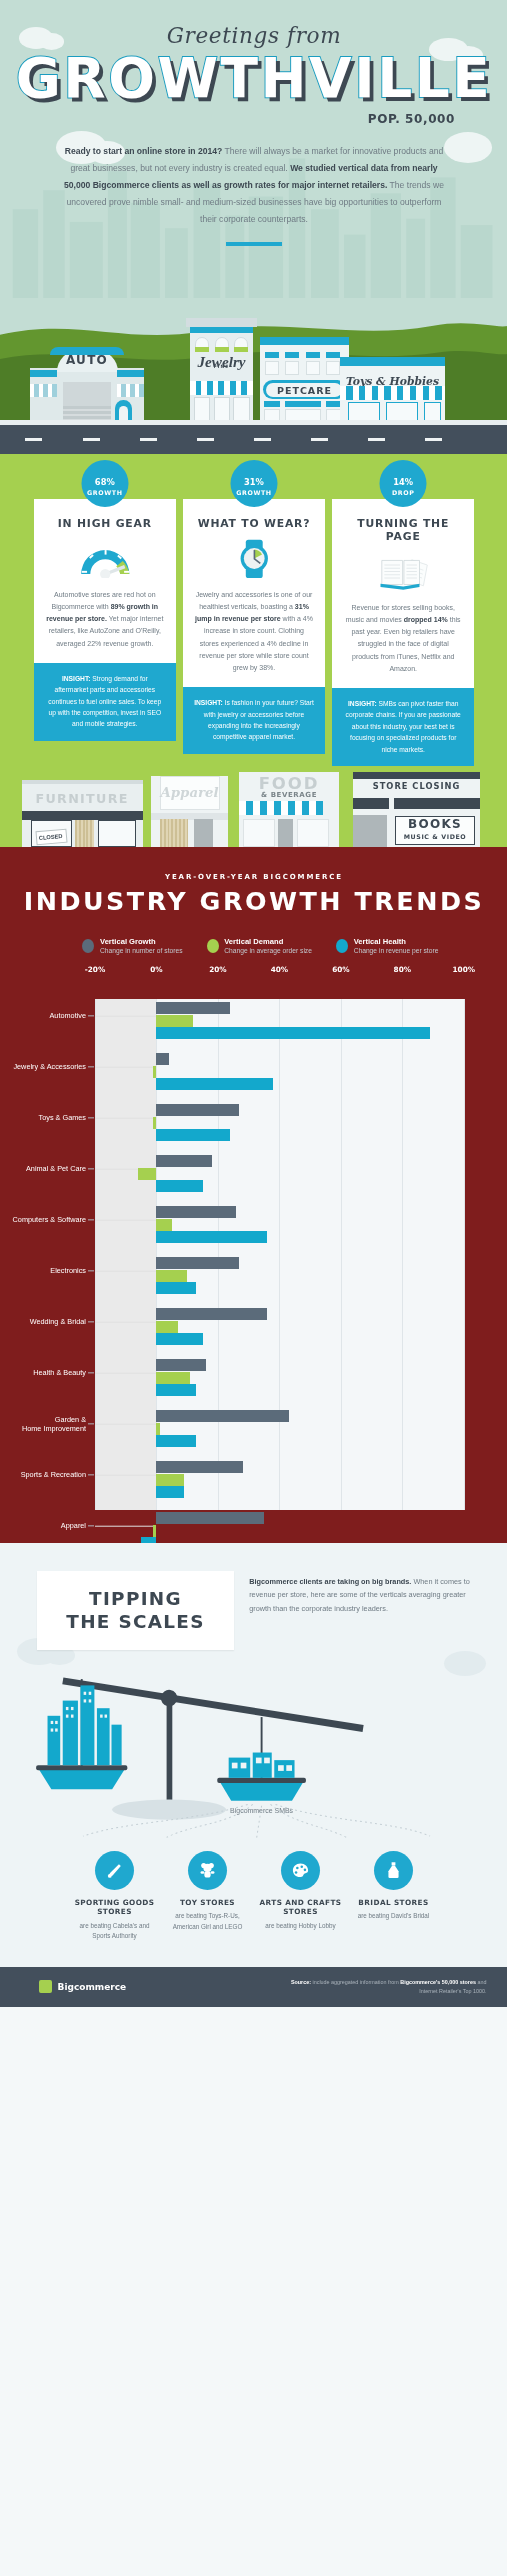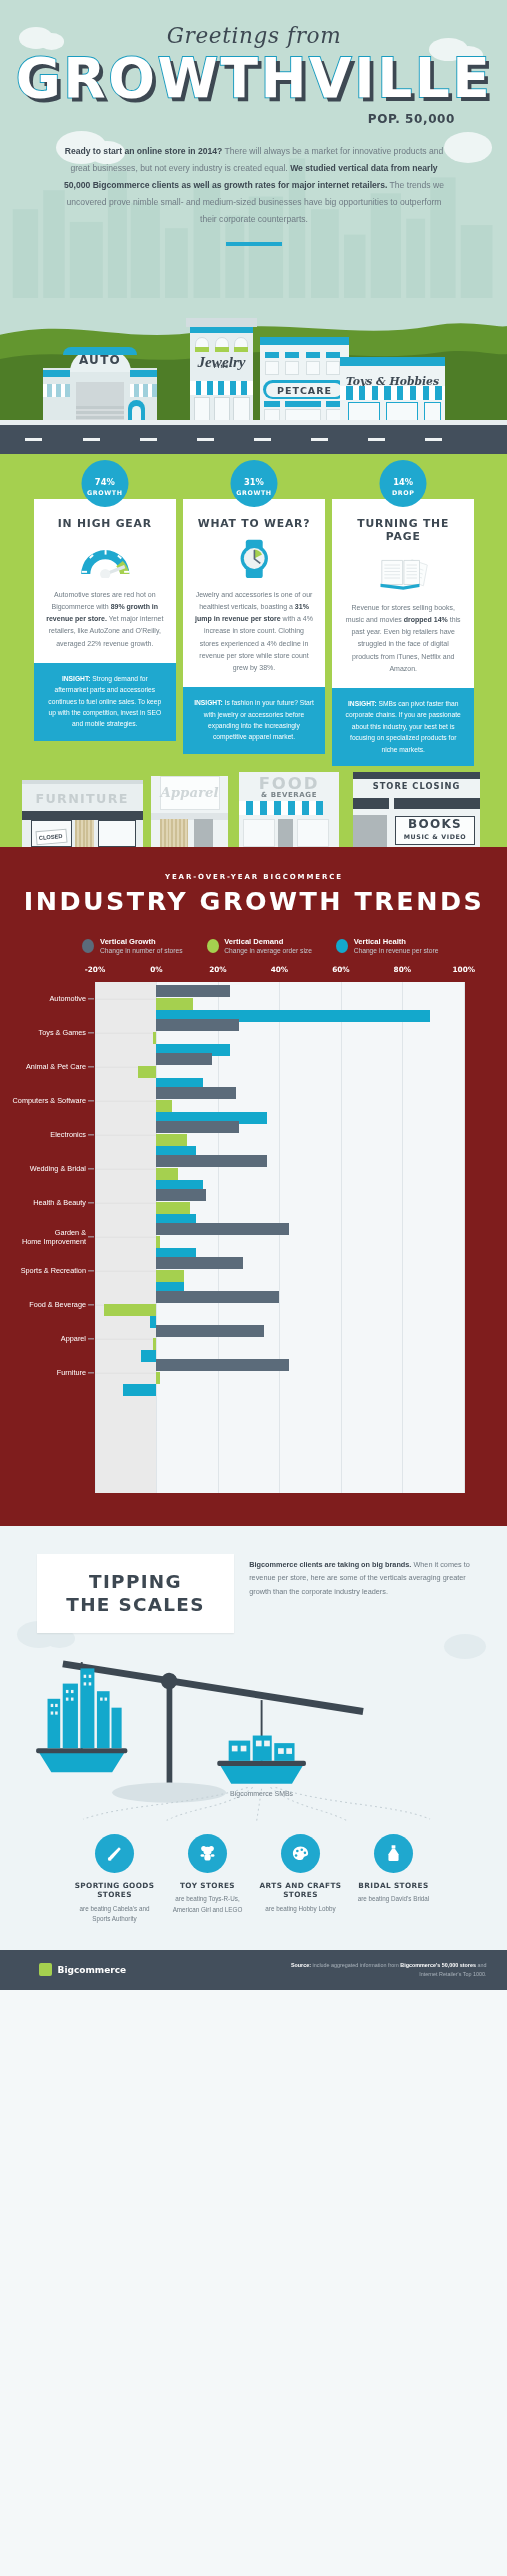--- a/index.html
+++ b/index.html
@@ -153,21 +153,21 @@
     position: absolute; top: 0; transform: translateX(-50%);
     color: #ffffff; font-size: 7.3px; font-weight: bold;
     font-family: "DejaVu Sans", sans-serif;
   }
   .grid-area {
     position: relative; margin-left: 95px; margin-right: 15.2px;
     background: #f4f7f9;
   }
   .neg-zone { position: absolute; top: 0; bottom: 0; left: 0; background: #eaeaea; }
   .vline { position: absolute; top: 0; bottom: 0; width: 0.6px; background: #dfe5e9; }
-  .cat-group { position: relative; }
+  .cat-group { position: relative; margin-top: 17px; }
   .cat-label {
     position: absolute; right: calc(100% + 9px); top: 50%;
     transform: translateY(-50%);
     color: #ffffff; font-size: 7.3px; text-align: right; width: 89px;
     line-height: 1.25;
   }
   .cat-tick {
     position: absolute; right: calc(100% + 1.3px); top: 50%;
     width: 5.7px; height: 1.3px; background: #aeb6bd; transform: translateY(-50%);
   }
@@ -266,21 +266,21 @@
   </section>
 
   <section class="street">
     <svg class="hills" viewBox="0 0 800 200" preserveAspectRatio="none">
       <path d="M0,58 C120,30 200,74 320,52 C440,30 560,66 680,44 C740,33 780,48 800,44 L800,200 L0,200 Z" fill="#63962f"></path>
       <path d="M0,96 C110,74 210,110 330,92 C460,72 570,104 690,86 C745,78 780,92 800,88 L800,200 L0,200 Z" fill="#4e7d27"></path>
     </svg>
 
     <div class="shops">
 
-      <div class="shop" style="left:43px;width:114px;height:76px;">
+      <div class="shop" style="left:30px;width:114px;height:76px;">
         <div style="position:absolute;bottom:0;left:0;width:114px;height:57px;background:#dfe9ea;"></div>
         <div style="position:absolute;bottom:53px;left:27px;width:61px;height:21.6px;background:#e9f1f2;border-radius:30.5px 30.5px 0 0;"></div>
         <div style="position:absolute;bottom:70px;left:20.3px;width:74px;height:7.6px;background:#1fa8cf;border-radius:25.4px 25.4px 0 0;"></div>
         <div style="position:absolute;bottom:48px;left:0;width:27px;height:7px;background:#1fa8cf;"></div>
         <div style="position:absolute;bottom:48px;right:0;width:27px;height:7px;background:#1fa8cf;"></div>
         <div style="position:absolute;bottom:28px;left:0;width:27px;height:12.7px;background:repeating-linear-gradient(90deg,#fff 0 4.4px,#9fd0dc 4.4px 9px);"></div>
         <div style="position:absolute;bottom:28px;right:0;width:27px;height:12.7px;background:repeating-linear-gradient(90deg,#fff 0 4.4px,#9fd0dc 4.4px 9px);"></div>
         <div style="position:absolute;bottom:19px;left:33px;width:48px;height:24px;background:#cfd7d9;"></div>
         <div style="position:absolute;bottom:0;left:33px;width:48px;height:19px;background:repeating-linear-gradient(180deg,#c2cbcd 0 2.5px,#d6dcde 2.5px 5.1px);"></div>
         <div style="position:absolute;bottom:0;left:85px;width:16.5px;height:25.4px;background:#1fa8cf;border-radius:8.3px 8.3px 0 0;"></div>
@@ -350,21 +350,21 @@
     <div class="dash" style="left:311px;"></div>
     <div class="dash" style="left:368px;"></div>
     <div class="dash" style="left:425px;"></div>
   </div>
 
   <section class="panels-wrap">
     <div class="panels">
 
       <div class="panel">
         <div class="badge">
-          <div class="num"><span>74</span><span>%</span></div>
+          <div class="num"><span>68</span><span>%</span></div>
           <div class="lbl">GROWTH</div>
         </div>
         <div class="card">
           <h3>IN HIGH GEAR</h3>
           <svg class="card-icon" viewBox="0 0 90 60">
             <path d="M8,54 A37,37 0 0,1 82,54 L68,54 A23,23 0 0,0 22,54 Z" fill="#1fa8cf"></path>
             <path d="M72,34 A37,37 0 0,1 82,54 L68,54 A23,23 0 0,0 62,42 Z" fill="#a5d04f"></path>
             <rect x="44" y="17" width="3" height="7" fill="#fff"></rect>
             <rect x="20" y="26" width="7" height="3" fill="#fff" transform="rotate(-42 23 27)"></rect>
             <rect x="64" y="26" width="7" height="3" fill="#fff" transform="rotate(42 67 27)"></rect>
@@ -531,20 +531,28 @@
           <div class="vline" style="left: 100%;"></div>
           <div class="cat-group" style="height: 34px;">
             <div class="cat-label">Automotive</div>
             <div class="cat-tick"></div>
             <div class="cat-rule" style="width: 16.6667%;"></div>
             <div class="bar growth" title="Automotive — Vertical Growth: 24%" style="left: 16.6667%; width: 20%; top: 3.2px; background: rgb(91, 107, 122);"></div>
             <div class="bar demand" title="Automotive — Vertical Demand: 12%" style="left: 16.6667%; width: 10%; top: 16px; background: rgb(165, 208, 79);"></div>
             <div class="bar health" title="Automotive — Vertical Health: 89%" style="left: 16.6667%; width: 74.1667%; top: 28.6px; background: rgb(19, 168, 204);"></div>
           </div>
           <div class="cat-group" style="height: 34px;">
+            <div class="cat-label">Jewelry &amp; Accessories</div>
+            <div class="cat-tick"></div>
+            <div class="cat-rule" style="width: 16.6667%;"></div>
+            <div class="bar growth" title="Jewelry &amp; Accessories — Vertical Growth: 4%" style="left: 16.6667%; width: 3.33333%; top: 3.2px; background: rgb(91, 107, 122);"></div>
+            <div class="bar demand" title="Jewelry &amp; Accessories — Vertical Demand: -1%" style="left: 15.8333%; width: 0.833333%; top: 16px; background: rgb(165, 208, 79);"></div>
+            <div class="bar health" title="Jewelry &amp; Accessories — Vertical Health: 38%" style="left: 16.6667%; width: 31.6667%; top: 28.6px; background: rgb(19, 168, 204);"></div>
+          </div>
+          <div class="cat-group" style="height: 34px;">
             <div class="cat-label">Toys &amp; Games</div>
             <div class="cat-tick"></div>
             <div class="cat-rule" style="width: 16.6667%;"></div>
             <div class="bar growth" title="Toys &amp; Games — Vertical Growth: 27%" style="left: 16.6667%; width: 22.5%; top: 3.2px; background: rgb(91, 107, 122);"></div>
             <div class="bar demand" title="Toys &amp; Games — Vertical Demand: -1%" style="left: 15.8333%; width: 0.833333%; top: 16px; background: rgb(165, 208, 79);"></div>
             <div class="bar health" title="Toys &amp; Games — Vertical Health: 24%" style="left: 16.6667%; width: 20%; top: 28.6px; background: rgb(19, 168, 204);"></div>
           </div>
           <div class="cat-group" style="height: 34px;">
             <div class="cat-label">Animal &amp; Pet Care</div>
             <div class="cat-tick"></div>
@@ -593,28 +601,20 @@
             <div class="bar demand" title="Garden &amp; Home Improvement — Vertical Demand: 1%" style="left: 16.6667%; width: 0.833333%; top: 16px; background: rgb(165, 208, 79);"></div>
             <div class="bar health" title="Garden &amp; Home Improvement — Vertical Health: 13%" style="left: 16.6667%; width: 10.8333%; top: 28.6px; background: rgb(19, 168, 204);"></div>
           </div>
           <div class="cat-group" style="height: 34px;">
             <div class="cat-label">Sports &amp; Recreation</div>
             <div class="cat-tick"></div>
             <div class="cat-rule" style="width: 16.6667%;"></div>
             <div class="bar growth" title="Sports &amp; Recreation — Vertical Growth: 28%" style="left: 16.6667%; width: 23.3333%; top: 3.2px; background: rgb(91, 107, 122);"></div>
             <div class="bar demand" title="Sports &amp; Recreation — Vertical Demand: 9%" style="left: 16.6667%; width: 7.5%; top: 16px; background: rgb(165, 208, 79);"></div>
             <div class="bar health" title="Sports &amp; Recreation — Vertical Health: 9%" style="left: 16.6667%; width: 7.5%; top: 28.6px; background: rgb(19, 168, 204);"></div>
-          </div>
-          <div class="cat-group" style="height: 34px;">
-            <div class="cat-label">Food &amp; Beverage</div>
-            <div class="cat-tick"></div>
-            <div class="cat-rule" style="width: 16.6667%;"></div>
-            <div class="bar growth" title="Food &amp; Beverage — Vertical Growth: 40%" style="left: 16.6667%; width: 33.3333%; top: 3.2px; background: rgb(91, 107, 122);"></div>
-            <div class="bar demand" title="Food &amp; Beverage — Vertical Demand: -17%" style="left: 2.5%; width: 14.1667%; top: 16px; background: rgb(165, 208, 79);"></div>
-            <div class="bar health" title="Food &amp; Beverage — Vertical Health: -2%" style="left: 15%; width: 1.66667%; top: 28.6px; background: rgb(19, 168, 204);"></div>
           </div>
           <div class="cat-group" style="height: 34px;">
             <div class="cat-label">Apparel</div>
             <div class="cat-tick"></div>
             <div class="cat-rule" style="width: 16.6667%;"></div>
             <div class="bar growth" title="Apparel — Vertical Growth: 35%" style="left: 16.6667%; width: 29.1667%; top: 3.2px; background: rgb(91, 107, 122);"></div>
             <div class="bar demand" title="Apparel — Vertical Demand: -1%" style="left: 15.8333%; width: 0.833333%; top: 16px; background: rgb(165, 208, 79);"></div>
             <div class="bar health" title="Apparel — Vertical Health: -5%" style="left: 12.5%; width: 4.16667%; top: 28.6px; background: rgb(19, 168, 204);"></div>
           </div>
           <div class="cat-group" style="height: 34px;">

